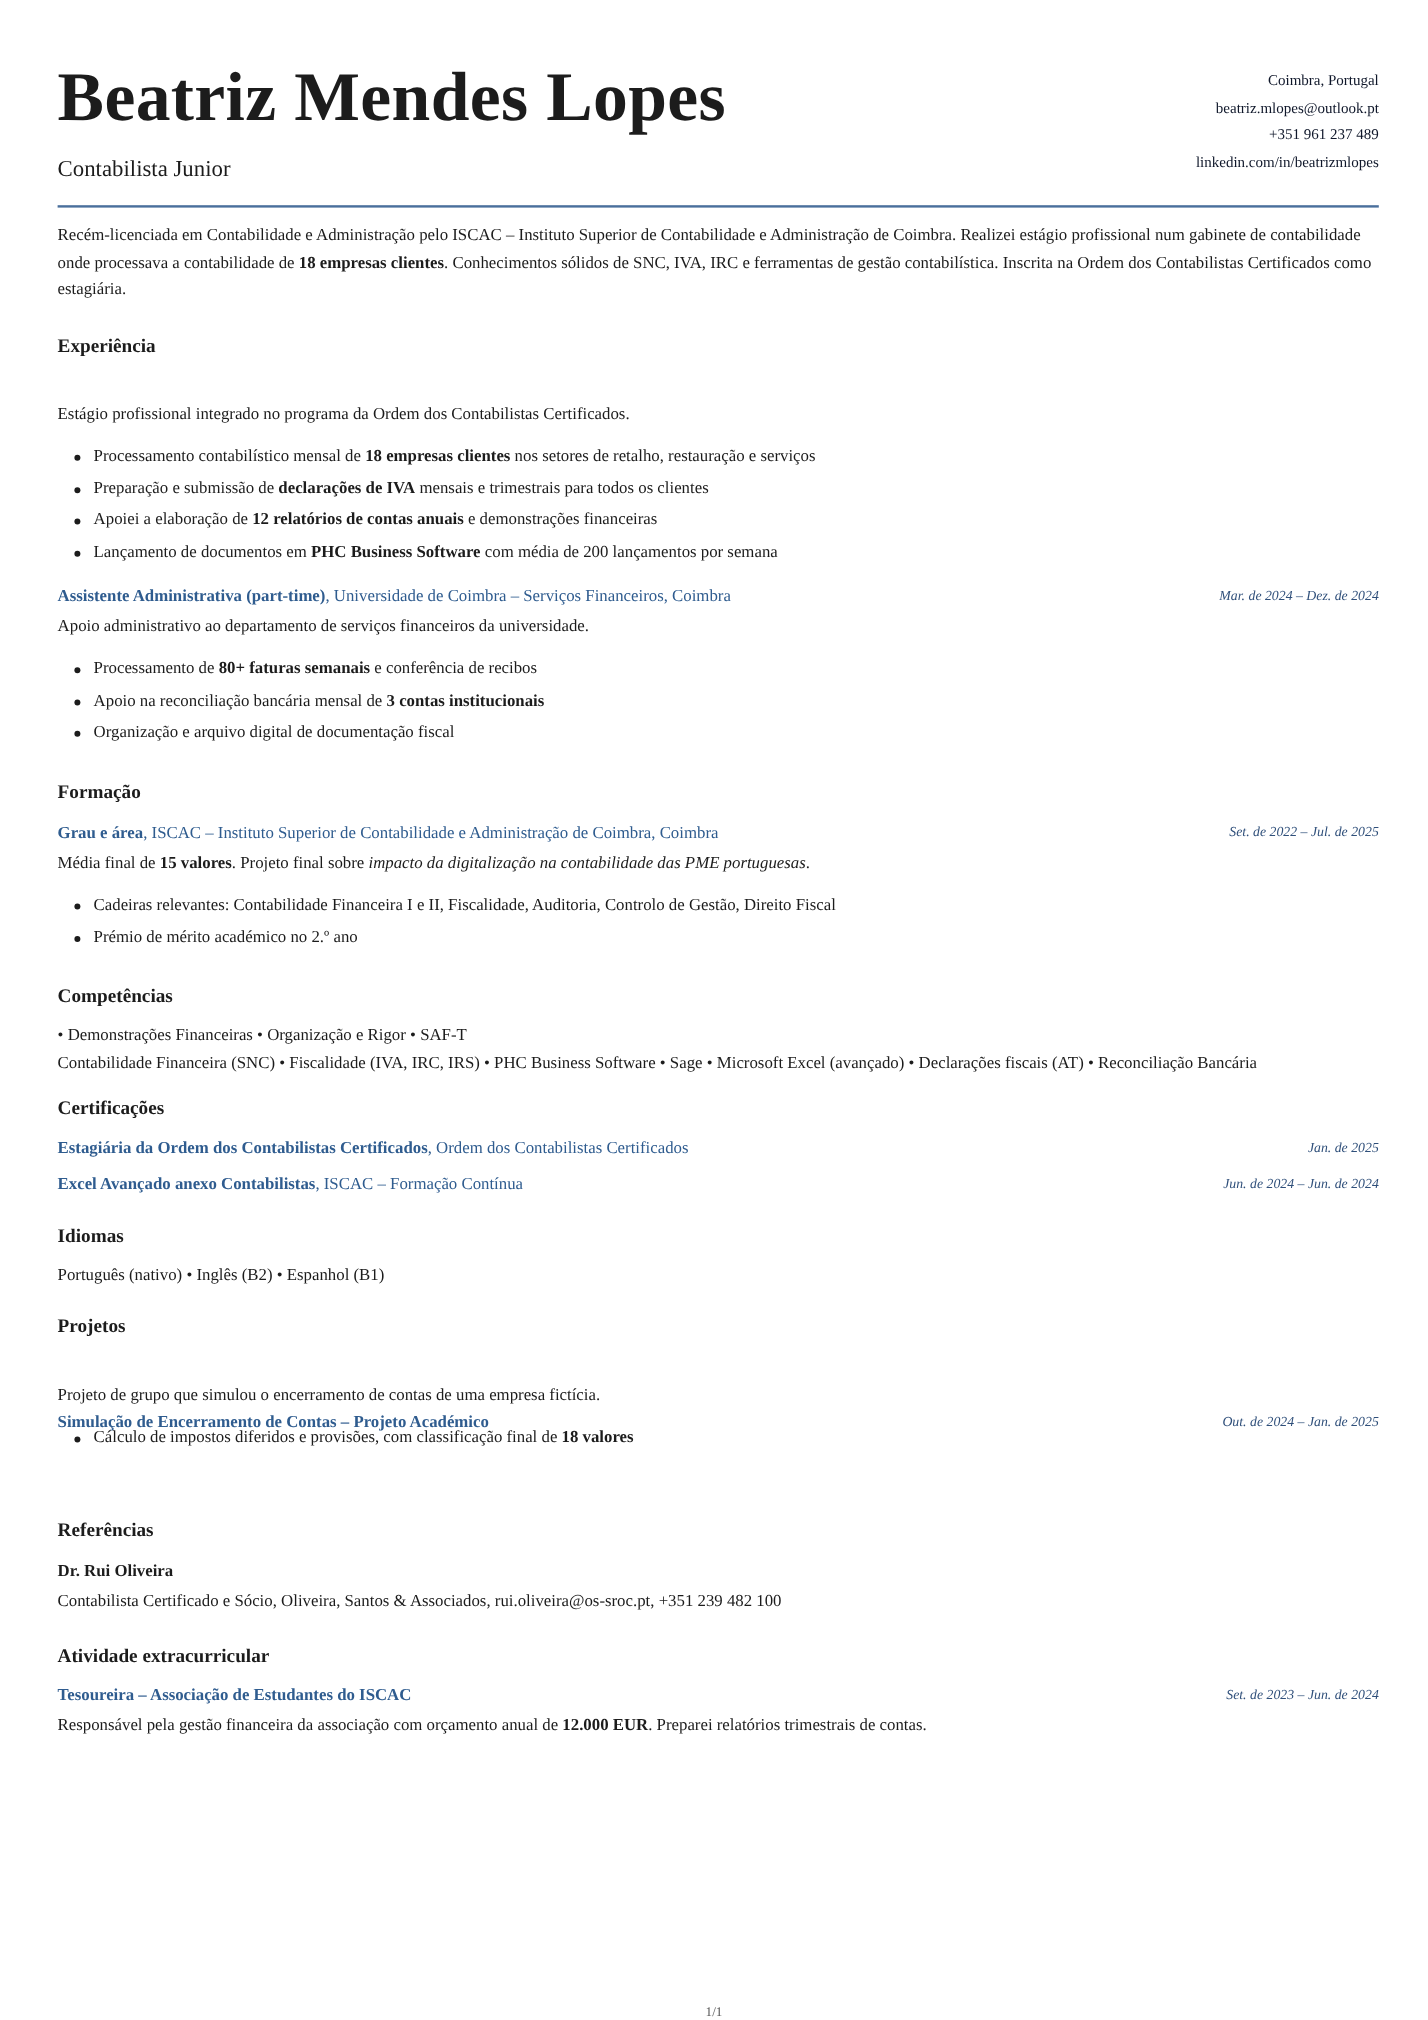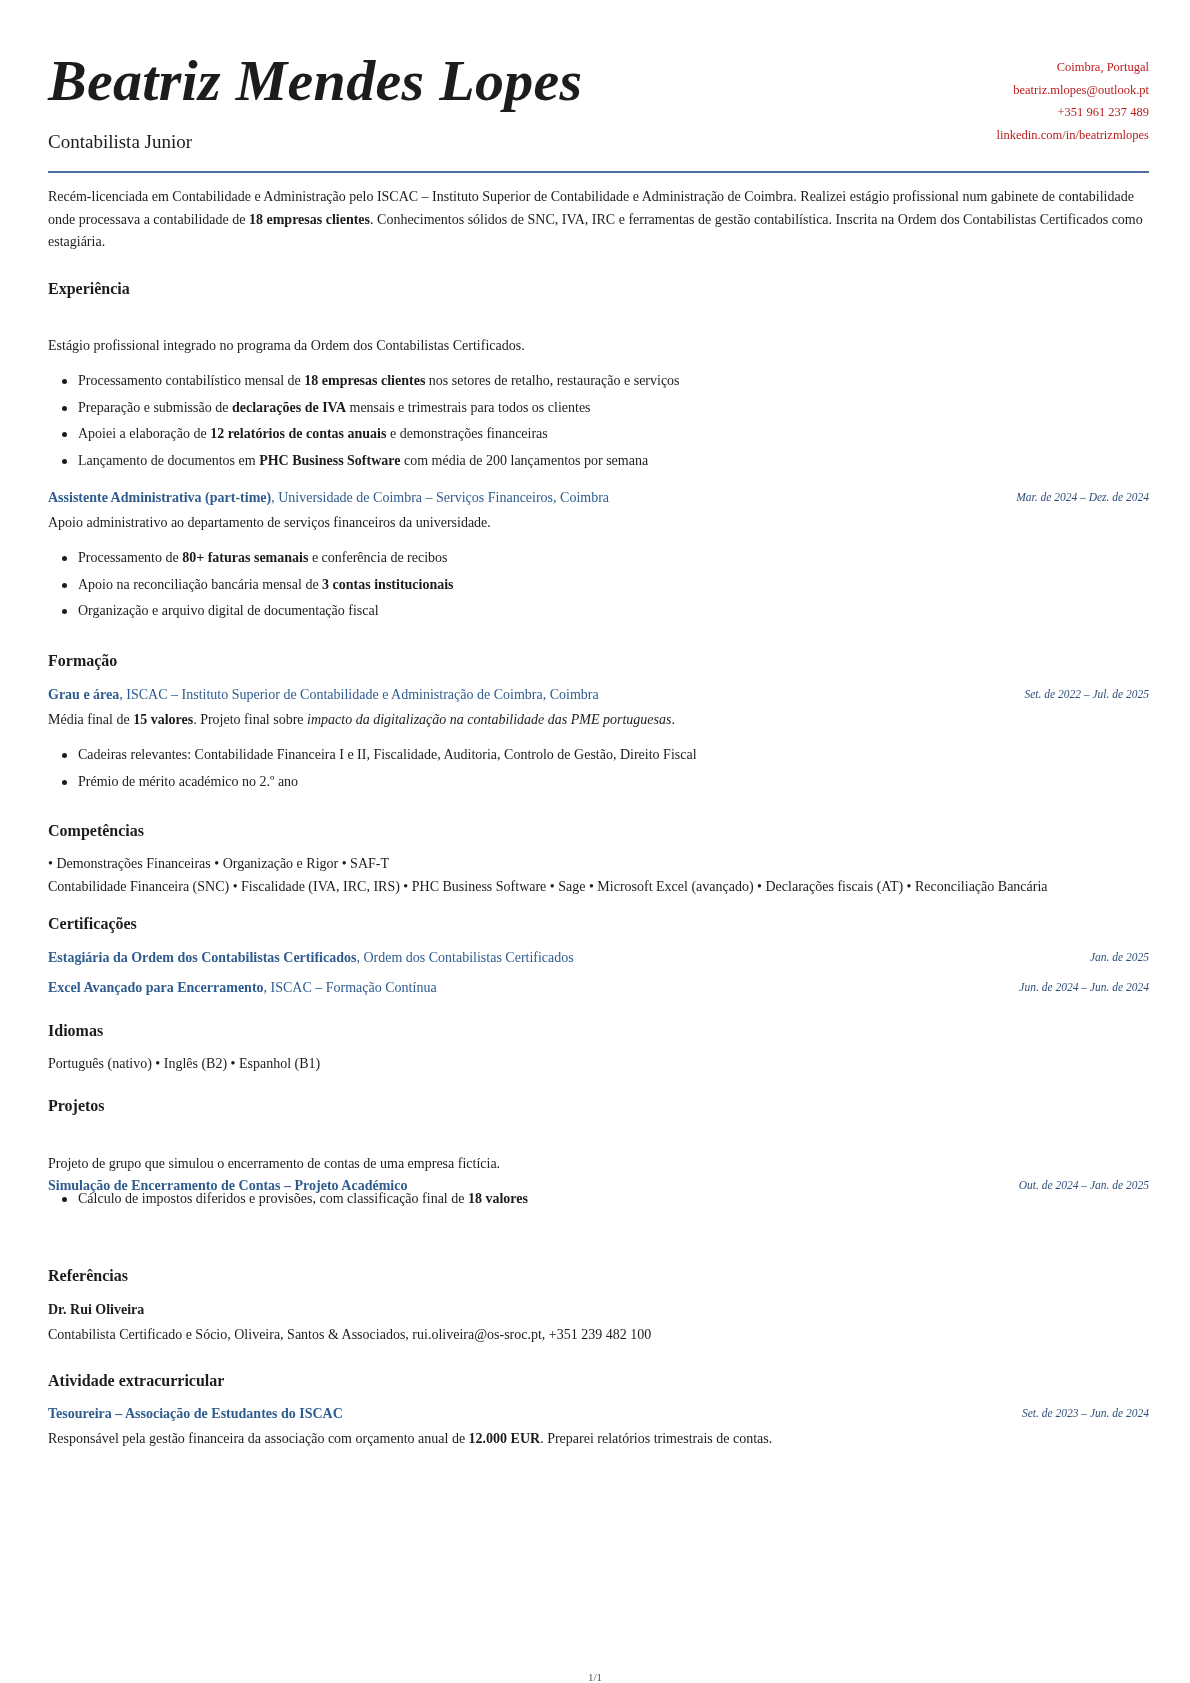--- a/index.html
+++ b/index.html
@@ -7,29 +7,28 @@
     width: 1190px; height: 1683px; position: relative; overflow: hidden;
     font-family: "Liberation Serif", "DejaVu Serif", serif;
     color: #1c1c1c;
   }
   .page { position: absolute; left: 48px; top: 0; width: 1101px; }
   .header { position: relative; height: 171px; border-bottom: 2px solid #4a6f9c; }
   .name {
     position: absolute; left: 0; top: 52px; margin: 0;
     font-size: 58px; font-weight: bold; letter-spacing: 0.3px; line-height: 1;
     color: #1c1c1c;
-    font-style: italic;
   }
   .subtitle {
     position: absolute; left: 0; top: 131px;
     font-size: 19px; font-weight: normal;
   }
   .contact {
     position: absolute; right: 0; top: 56px; text-align: right;
-    font-size: 12.5px; color: #b91c1c; line-height: 22.5px;
+    font-size: 12.5px; color: #0f172a; line-height: 22.5px;
   }
   .contact div { white-space: nowrap; }
   .summary {
     position: absolute; top: 186px; left: 0; width: 1101px;
     font-size: 14px; line-height: 22.5px;
   }
   .section-title {
     position: absolute; left: 0; font-size: 16px; font-weight: bold; margin: 0;
   }
   .entry-head { position: absolute; left: 0; width: 1101px; font-size: 14px; color: #2f5c8f; }
@@ -103,21 +102,21 @@
     <div>• Demonstrações Financeiras • Organização e Rigor • SAF-T</div>
     <div>Contabilidade Financeira (SNC) • Fiscalidade (IVA, IRC, IRS) • PHC Business Software • Sage • Microsoft Excel (avançado) • Declarações fiscais (AT) • Reconciliação Bancária</div>
   </div>
 
   <h2 class="section-title" style="top:915px;">Certificações</h2>
   <div class="entry-head" style="top:950px;">
     <span class="role">Estagiária da Ordem dos Contabilistas Certificados</span><span>, Ordem dos Contabilistas Certificados</span>
     <span class="entry-date">Jan. de 2025</span>
   </div>
   <div class="entry-head" style="top:980px;">
-    <span class="role">Excel Avançado para Encerramento</span><span>, ISCAC – Formação Contínua</span>
+    <span class="role">Excel Avançado anexo Contabilistas</span><span>, ISCAC – Formação Contínua</span>
     <span class="entry-date">Jun. de 2024 – Jun. de 2024</span>
   </div>
 
   <h2 class="section-title" style="top:1022px;">Idiomas</h2>
   <div class="plain" style="top:1053px;">Português (nativo) • Inglês (B2) • Espanhol (B1)</div>
 
   <h2 class="section-title" style="top:1097px;">Projetos</h2>
   <div class="entry-head" style="top:1131px;margin-top:47px;">
     <span class="role">Simulação de Encerramento de Contas – Projeto Académico</span>
     <span class="entry-date">Out. de 2024 – Jan. de 2025</span>

